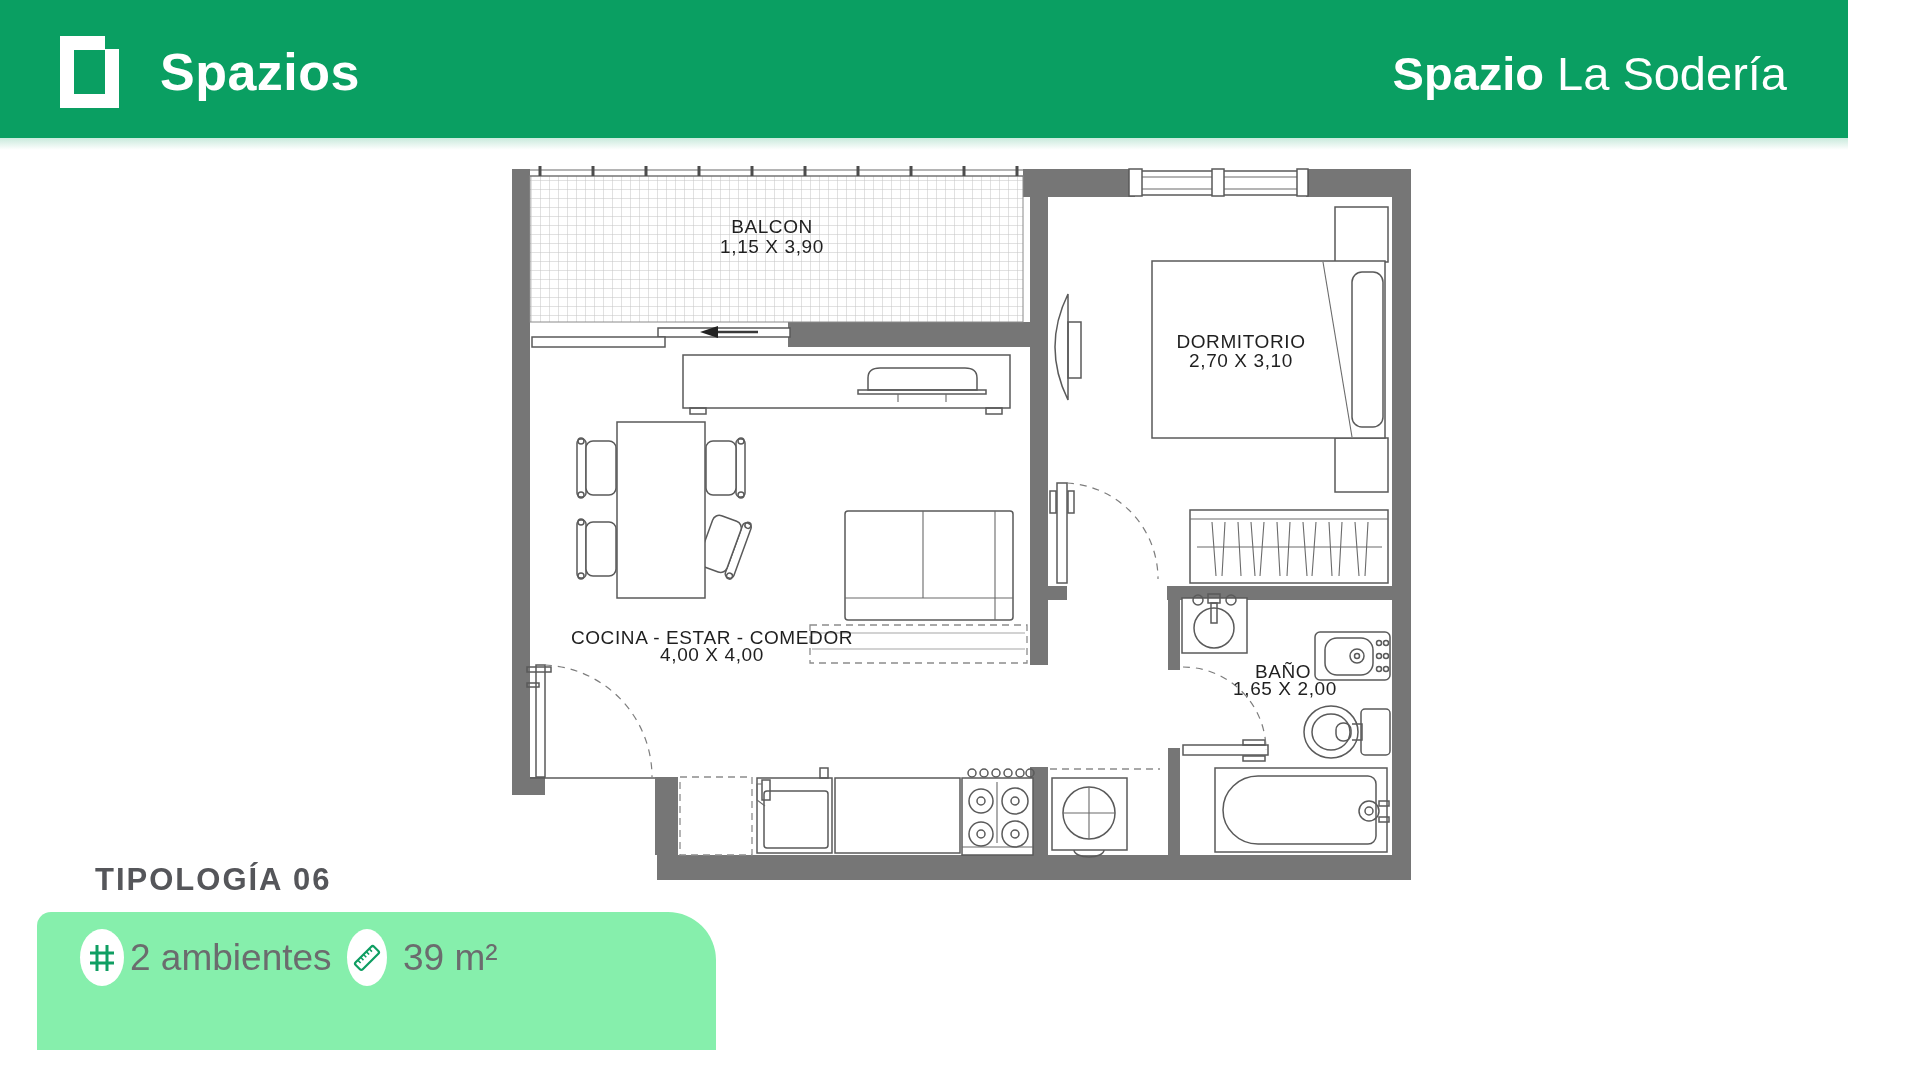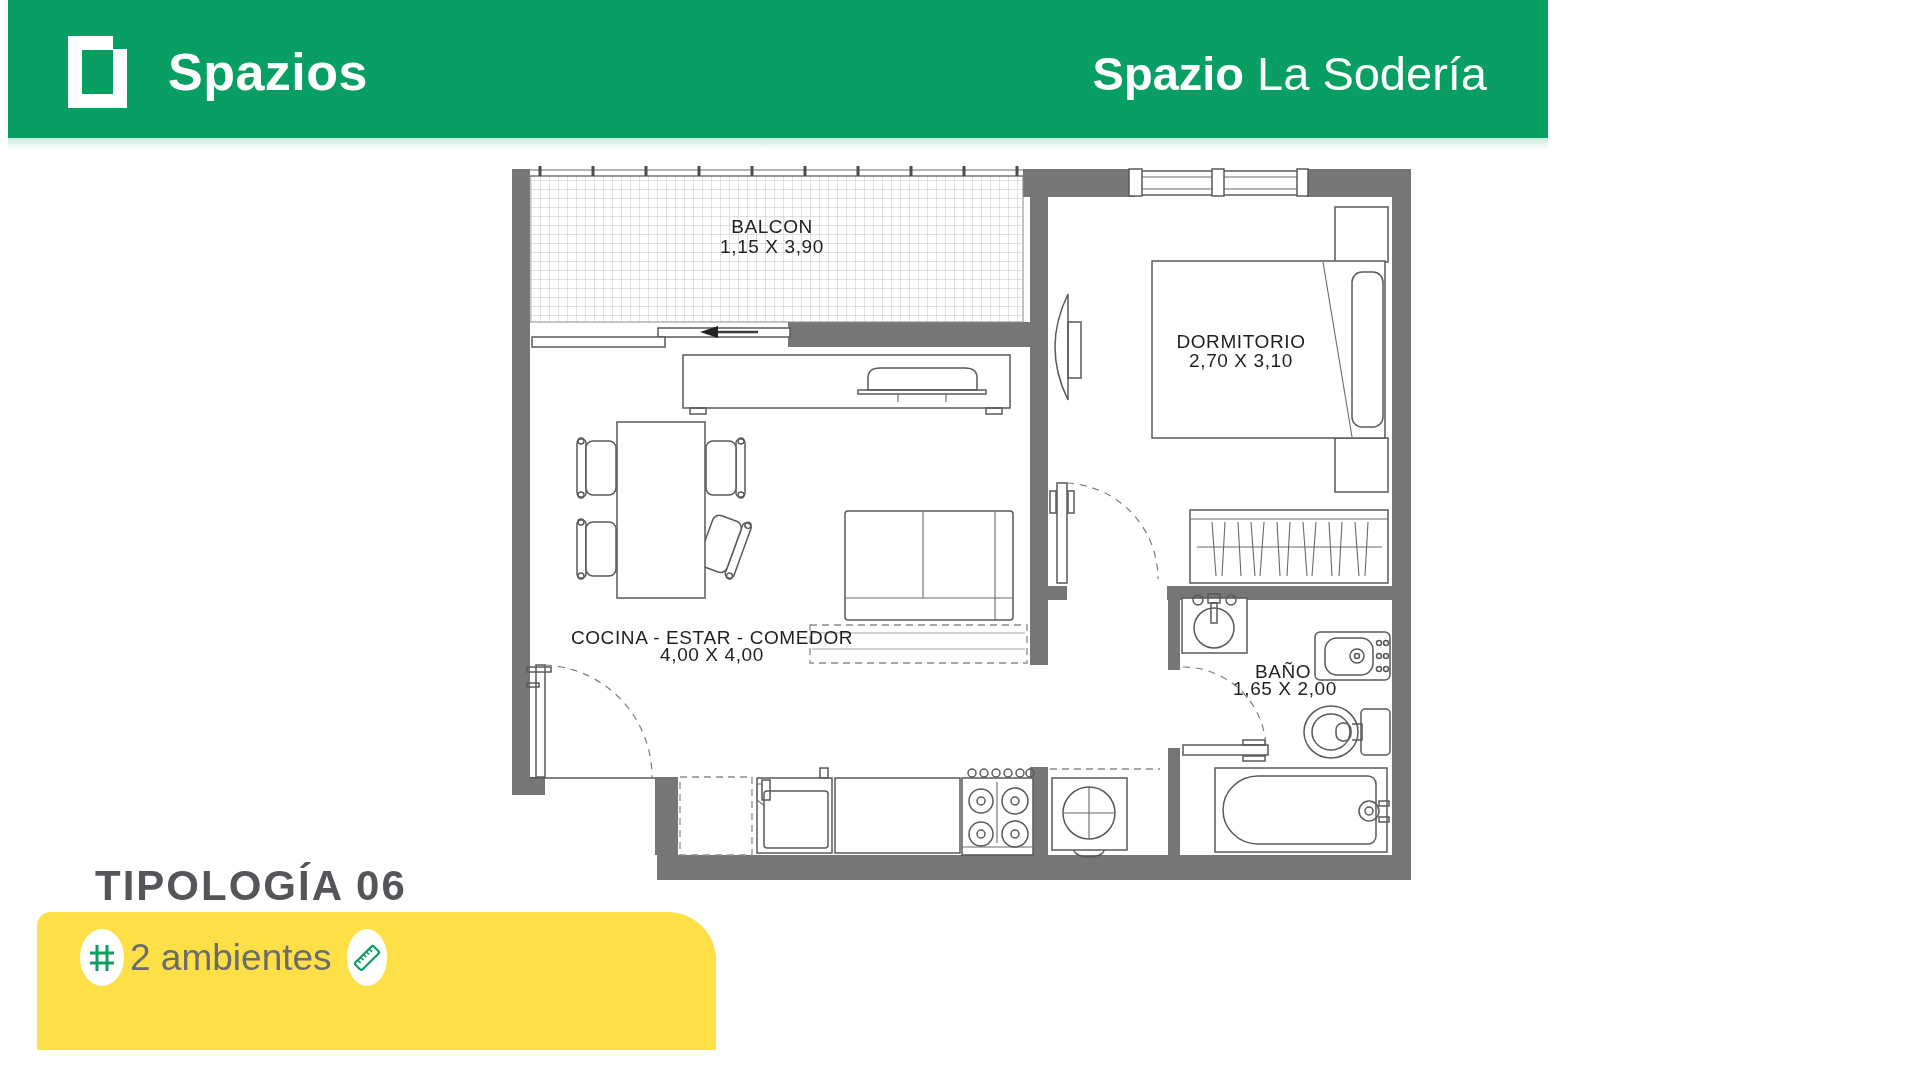--- a/index.html
+++ b/index.html
@@ -1,20 +1,20 @@
 <!DOCTYPE html>
 <html><head>
 <meta charset="utf-8">
 <style>
   html,body{margin:0;padding:0;background:#ffffff;}
   .stage{position:relative;width:1920px;height:1080px;background:#ffffff;overflow:hidden;
          font-family:"Liberation Sans",sans-serif;}
 
   
-  .header{position:absolute;left:8px;top:0;width:1540px;height:138px;background:#0a9f62;}
+  .header{position:absolute;left:0;top:0;width:1848px;height:138px;background:#0a9f62;}
   .header:after{content:"";position:absolute;left:0;top:138px;width:100%;height:12px;
                 background:linear-gradient(to bottom,rgba(10,159,98,.22),rgba(10,159,98,0));}
   .logo{position:absolute;left:60px;top:36px;width:74px;height:72px;}
   .brand{position:absolute;left:160px;top:42px;font-size:52px;font-weight:700;color:#ffffff;letter-spacing:.5px;}
   .project{position:absolute;right:61px;top:46px;font-size:47px;color:#ffffff;white-space:nowrap;margin-left:44px;}
   .project .b{font-weight:700;}
   .project .r{font-weight:400;margin-left:13px;}
 
   
   .plan-svg{position:absolute;left:0;top:0;}
@@ -23,24 +23,24 @@
   .fn{fill:none;stroke:#5a5a5a;stroke-width:1.5;}
   .l{fill:none;stroke:#6a6a6a;stroke-width:1.1;}
   .d{fill:none;stroke:#8c8c8c;stroke-width:1.3;stroke-dasharray:7 5;}
   .arc{fill:none;stroke:#7d7d7d;stroke-width:1.2;stroke-dasharray:7 6;}
   .room-label{font-family:"Liberation Sans",sans-serif;font-size:19px;fill:#1f1f1f;
               text-anchor:middle;letter-spacing:.6px;}
   .room-dims{font-family:"Liberation Sans",sans-serif;font-size:19px;fill:#1f1f1f;
              text-anchor:middle;letter-spacing:.6px;}
 
   
-  .typology{position:absolute;left:95px;top:862px;font-size:42px;font-weight:700;
+  .typology{position:absolute;left:95px;top:862px;font-size:31px;font-weight:700;
             color:#55565a;letter-spacing:2px;}
   .card{position:absolute;left:37px;top:912px;width:679px;height:138px;
-        background:#fde047;border-radius:14px 48px 0 0;text-align:center;}
+        background:#86efac;border-radius:14px 48px 0 0;text-align:center;}
   .badge{position:absolute;background:#ffffff;border-radius:50%;}
   .badge-1{left:43px;top:17px;width:44px;height:57px;}
   .badge-2{left:310px;top:17px;width:40px;height:57px;}
   .badge svg{position:absolute;left:50%;top:50%;transform:translate(-50%,-50%);}
   .card-label{position:absolute;top:0;height:92px;line-height:92px;font-size:37px;color:#6b6c6e;}
   .label-1{left:93px;}
   .label-2{left:366px;}
 </style>
 </head>
 <body>
@@ -285,15 +285,16 @@
     <div class="card-label label-1">2 ambientes</div>
 
     <div class="badge badge-2">
       <svg width="30" height="30" viewBox="0 0 30 30">
         <g transform="rotate(-45 15 15)">
           <rect x="2" y="10" width="26" height="10" rx="2" fill="none" stroke="#0f9e62" stroke-width="2.2"></rect>
           <path d="M7,10 v4 M11,10 v4 M15,10 v4 M19,10 v4 M23,10 v4" stroke="#0f9e62" stroke-width="1.6" fill="none"></path>
         </g>
       </svg>
     </div>
+    <div class="card-label label-2">39 m²</div>
   </div>
 
 </div>
 
 </body></html>

